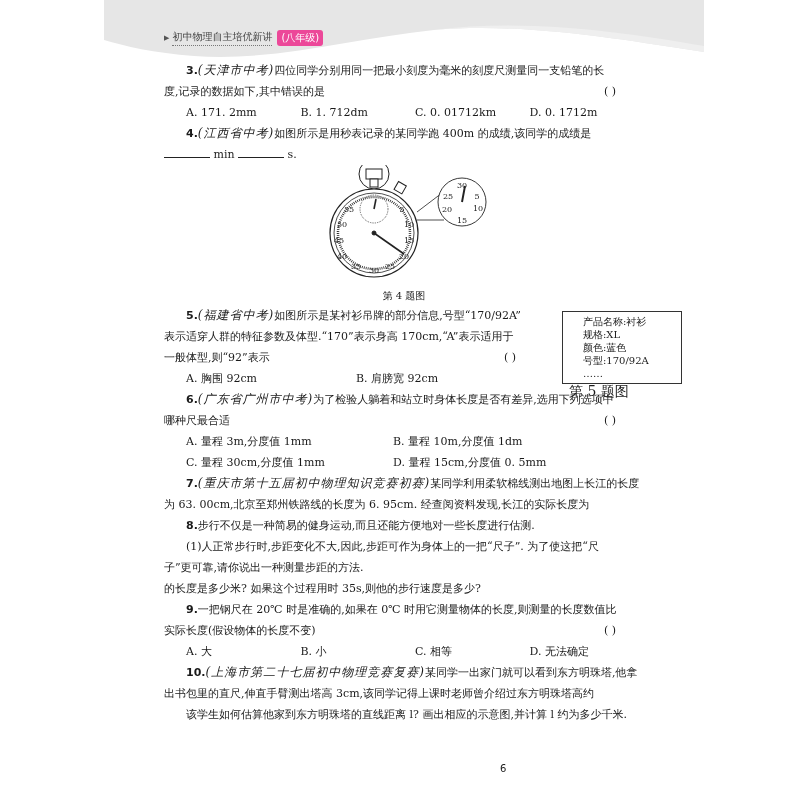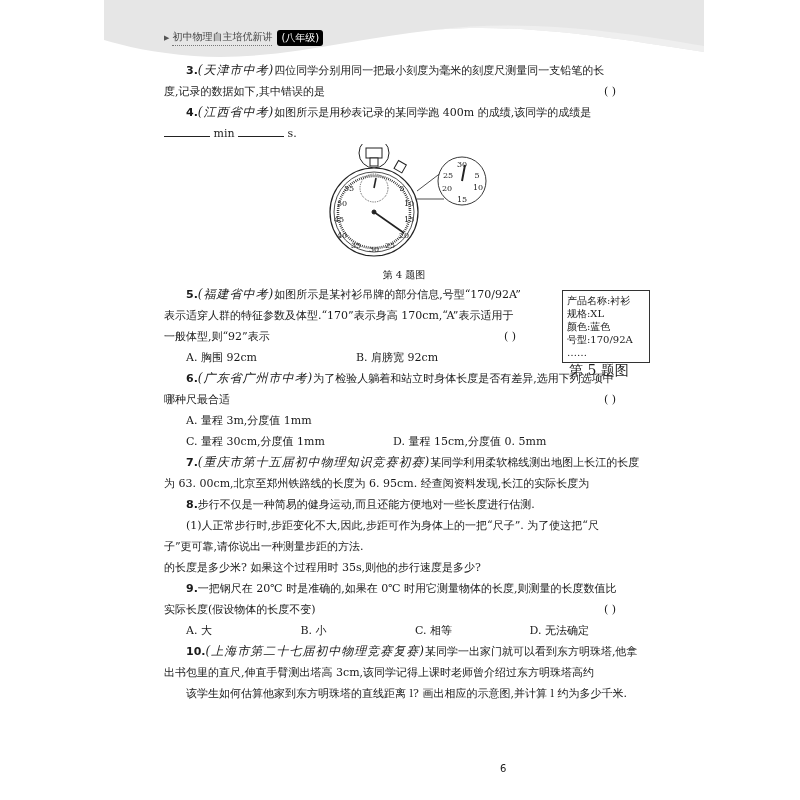--- a/index.html
+++ b/index.html
@@ -16,42 +16,42 @@
   .header-band svg { position:absolute; left:0; top:0; }
   .header-title {
     position:absolute; left:60px; top:30px; font-family:"DejaVu Sans", sans-serif;
     font-size:10px; color:#444; display:flex; align-items:center; gap:3px;
   }
   .header-title .tri { font-size:7px; color:#555; }
   .header-title .book {
     border-bottom:1.5px dotted #777; padding-bottom:1px;
   }
   .grade-badge {
-    background:#000000; color:#fff; border-radius:3px; padding:1px 4px;
+    background:#ec4899; color:#fff; border-radius:3px; padding:1px 4px;
     font-size:10px; margin-left:2px;
   }
   .content {
     position:absolute; left:60px; top:60px; width:480px; font-size:11px; line-height:21px;
   }
   .q { margin:0; }
   .ind { text-indent:22px; }
   .num { font-weight:bold; font-family:"DejaVu Sans", sans-serif; }
   .src { font-style:italic; font-size:12px; letter-spacing:1px; }
   .paren { float:right; width:40px; text-align:left; }
   .opts { display:flex; padding-left:22px; }
   .opts4 span { width:115px; display:inline-block; }
   .opts2 span { width:229px; display:inline-block; }
   .blank { display:inline-block; border-bottom:1px solid #222; height:12px; vertical-align:baseline; }
   .fig4 { position:relative; height:140px; }
   .fig-caption { font-size:10px; text-align:center; }
   .q5-wrap { position:relative; }
   .q5-text { width:380px; }
   .tag-box {
     position:absolute; left:398px; top:6px; width:78px; border:1px solid #333;
-    font-size:10px; line-height:13px; padding:3px 4px;
+    font-size:10px; line-height:13px; padding:3px 20px;
   }
   .tag-cap { position:absolute; left:405px; top:76px; font-size:14px; }
   .pageno { position:absolute; left:396px; top:763px; font-family:"DejaVu Sans", sans-serif; font-size:10px; }
 </style>
 </head>
 <body>
 
 <div class="page">
 
   <div class="header-band">
@@ -69,20 +69,26 @@
   <div class="content">
 
     <div>
       <p class="q ind">
         <span class="num">3.</span><span class="src">(天津市中考)</span><span>四位同学分别用同一把最小刻度为毫米的刻度尺测量同一支铅笔的长</span>
       </p>
       <p class="q">
         <span>度,记录的数据如下,其中错误的是</span>
         <span class="paren">(    )</span>
       </p>
+      <div class="opts opts4">
+        <span>A. 171. 2mm</span>
+        <span>B. 1. 712dm</span>
+        <span>C. 0. 01712km</span>
+        <span>D. 0. 1712m</span>
+      </div>
     </div>
 
     <div>
       <p class="q ind">
         <span class="num">4.</span><span class="src">(江西省中考)</span><span>如图所示是用秒表记录的某同学跑 400m 的成绩,该同学的成绩是</span>
       </p>
       <p class="q">
         <span class="blank" style="width:46px"></span>
         <span>min</span>
         <span class="blank" style="width:46px"></span>
@@ -159,20 +165,21 @@
     <div>
       <p class="q ind">
         <span class="num">6.</span><span class="src">(广东省广州市中考)</span><span>为了检验人躺着和站立时身体长度是否有差异,选用下列选项中</span>
       </p>
       <p class="q">
         <span>哪种尺最合适</span>
         <span class="paren">(    )</span>
       </p>
       <div class="opts opts2">
         <span style="width:207px">A. 量程 3m,分度值 1mm</span>
+        <span>B. 量程 10m,分度值 1dm</span>
       </div>
       <div class="opts opts2">
         <span style="width:207px">C. 量程 30cm,分度值 1mm</span>
         <span>D. 量程 15cm,分度值 0. 5mm</span>
       </div>
     </div>
 
     <div>
       <p class="q ind">
         <span class="num">7.</span><span class="src">(重庆市第十五届初中物理知识竞赛初赛)</span><span>某同学利用柔软棉线测出地图上长江的长度</span>

